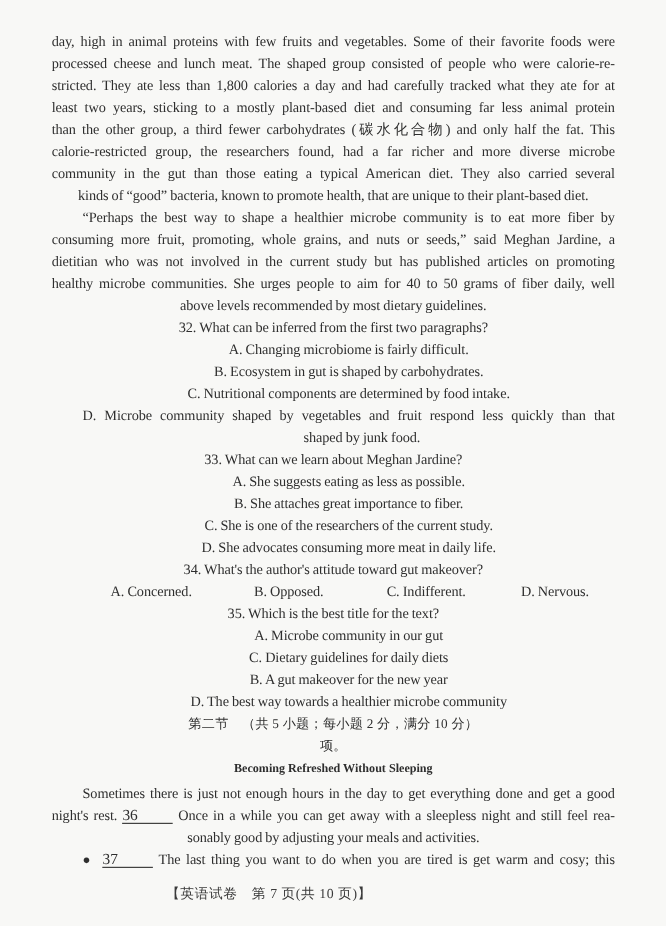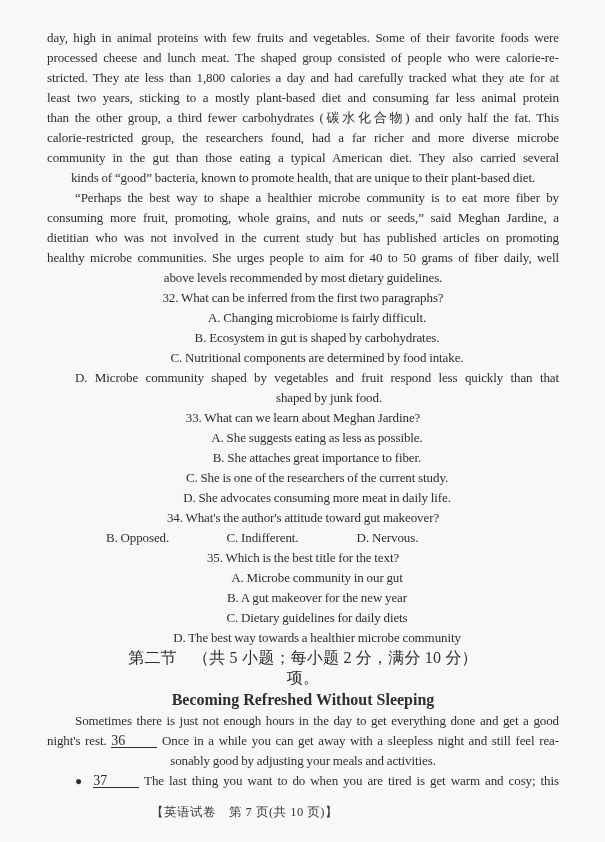--- a/index.html
+++ b/index.html
@@ -32,33 +32,33 @@
     text-align: center;
   }
   .just {
     text-align: justify;
     text-align-last: justify;
   }
   .indent { padding-left: 28px; }
   .indent2 { padding-left: 52px; }
   .opt { padding-left: 28px; }
   .zh {
-    font-size: 16px;
+    font-size: 12px;
     letter-spacing: 0.2px;
     word-spacing: 0;
   }
   .opts-row {
     display: grid;
     grid-template-columns: 125px 125px 125px auto;
     padding-left: 28px;
   }
   .passage-title {
     font-weight: bold;
     text-align: center;
-    font-size: 16px;
+    font-size: 11px;
     line-height: 23px;
     height: 23px;
     letter-spacing: 0;
   }
   .blank {
     display: inline-block;
     min-width: 46px;
     text-align: center;
     border-bottom: 1px solid #2e2e2e;
     line-height: 13px;
@@ -118,31 +118,32 @@
     <div class="ln">33. What can we learn about Meghan Jardine?</div>
     <div class="ln opt">A. She suggests eating as less as possible.</div>
     <div class="ln opt">B. She attaches great importance to fiber.</div>
     <div class="ln opt">C. She is one of the researchers of the current study.</div>
     <div class="ln opt">D. She advocates consuming more meat in daily life.</div>
   </div>
 
   <div>
     <div class="ln">34. What's the author's attitude toward gut makeover?</div>
     <div class="ln opts-row">
+      <span>A. Concerned.</span>
       <span>B. Opposed.</span>
       <span>C. Indifferent.</span>
       <span>D. Nervous.</span>
     </div>
   </div>
 
   <div>
     <div class="ln">35. Which is the best title for the text?</div>
     <div class="ln opt">A. Microbe community in our gut</div>
+    <div class="ln opt">C. Dietary guidelines for daily diets</div>
     <div class="ln opt">B. A gut makeover for the new year</div>
-    <div class="ln opt">C. Dietary guidelines for daily diets</div>
     <div class="ln opt">D. The best way towards a healthier microbe community</div>
   </div>
 
   <div>
     <div class="ln zh">第二节　（共 5 小题；每小题 2 分，满分 10 分）</div>
     <div class="ln zh">项。</div>
 
     <div class="passage-title">Becoming Refreshed Without Sleeping</div>
 
     <div class="ln just indent">Sometimes there is just not enough hours in the day to get everything done and get a good</div>

